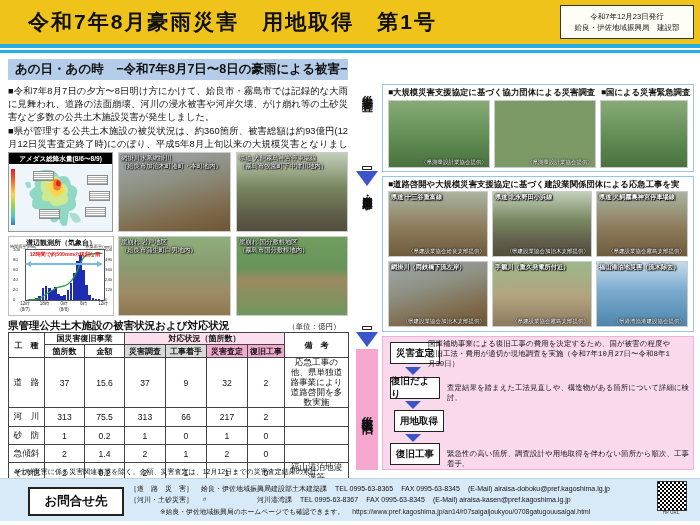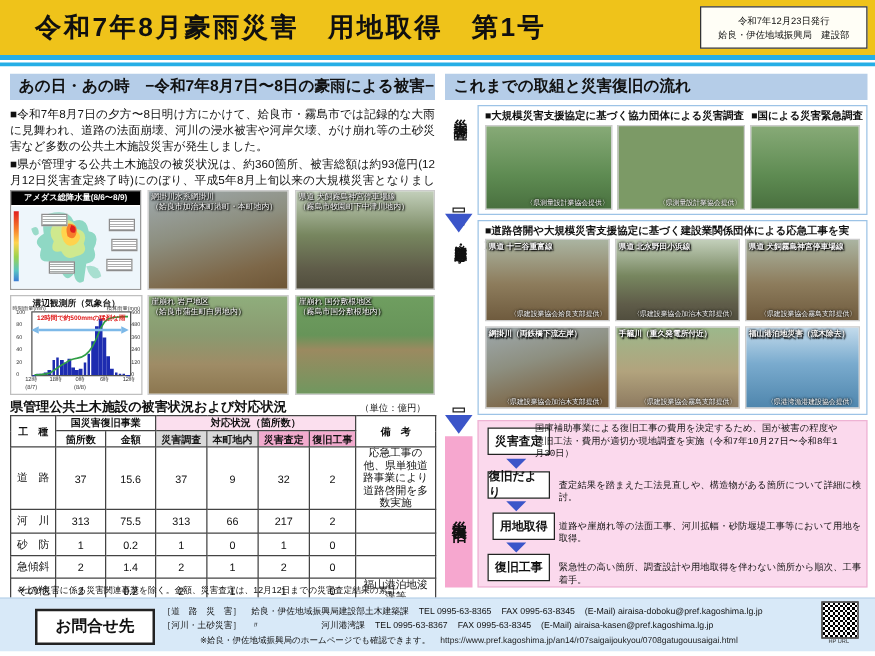--- a/index.html
+++ b/index.html
@@ -240,21 +240,21 @@
         <tr style="height:12px;">
       <th rowspan="2">工　種</th>
       <th colspan="2">国災害復旧事業</th>
       <th colspan="4" class="th-pink2">対応状況（箇所数）</th>
       <th rowspan="2">備　考</th>
     </tr>
     <tr style="height:13px;">
       <th>箇所数</th>
       <th>金額</th>
       <th class="th-gray">災害調査</th>
-      <th class="th-gray">本町地内</th>
+      <th class="th-gray">工事着手</th>
       <th class="th-pink">災害査定</th>
       <th class="th-pink">復旧工事</th>
     </tr>
     <tr style="height:19px;">
       <td>道　路</td>
           <td class="td-num">37</td>
           <td class="td-num">15.6</td>
       <td class="td-num">37</td>
           <td class="td-num">9</td>
       <td class="td-num">32</td>
@@ -308,21 +308,20 @@
       <td class="td-num">355</td>
           <td class="td-num">77</td>
       <td class="td-num">253</td>
           <td class="td-num">4</td>
       <td class="td-remark"></td>
     </tr>
   </tbody>
     </table>
   <div class="abs tbl-note" style="left:14px;top:467px;width:334px;">※土砂災害に係る災害関連事業を除く。金額、災害査定は、12月12日までの災害査定結果の累計。</div>
 
-  <div class="abs sec-hdr" style="left:356px;top:59px;width:338px;">これまでの取組と災害復旧の流れ</div>
 
   <div class="abs vstrip" style="left:356px;top:86px;height:84px;justify-content:space-between;">
     <div class="vlabel" style="font-size:11px;">災害調査</div>
     <div class="done-box">完了</div>
   </div>
   <div class="abs flow-arrow" style="left:356px;top:171px;"></div>
   <div class="abs vstrip" style="left:356px;top:188px;height:142px;justify-content:space-between;">
     <div class="vlabel" style="font-size:10px;letter-spacing:0.5px;">道路啓開・応急工事</div>
     <div class="done-box">完了</div>
   </div>
@@ -370,21 +369,20 @@
   </div>
 
   <div class="abs flowbg" style="left:382px;top:336px;width:312px;height:134px;"></div>
   <div class="step-box" style="left:390px;top:342px;">災害査定</div>
   <div class="step-desc" style="left:428px;top:340px;width:242px;font-family:Liberation Mono, monospace;">国庫補助事業による復旧工事の費用を決定するため、国が被害の程度や復旧工法・費用が適切か現地調査を実施（令和7年10月27日〜令和8年1月30日）</div>
   <div class="step-arrow" style="left:405px;top:367px;"></div>
   <div class="step-box" style="left:390px;top:377px;">復旧だより</div>
   <div class="step-desc" style="left:447px;top:383px;width:242px;">査定結果を踏まえた工法見直しや、構造物がある箇所について詳細に検討。</div>
   <div class="step-arrow" style="left:405px;top:401px;"></div>
   <div class="step-box" style="left:394px;top:410px;">用地取得</div>
-  <div class="step-desc" style="left:447px;top:416px;width:242px;">道路や崖崩れ等の法面工事、河川拡幅・砂防堰堤工事等において用地を取得。</div>
   <div class="step-arrow" style="left:405px;top:434px;"></div>
   <div class="step-box" style="left:390px;top:443px;">復旧工事</div>
   <div class="step-desc" style="left:447px;top:449px;width:242px;">緊急性の高い箇所、調査設計や用地取得を伴わない箇所から順次、工事着手。</div>
 
   <div class="abs contact-bar"></div>
   <div class="abs contact-box">お問合せ先</div>
   <div class="c-row" style="left:130px;top:484px;">
     <span>［道　路　災　害］</span><span>姶良・伊佐地域振興局建設部土木建築課</span><span>TEL 0995-63-8365</span><span>FAX 0995-63-8345</span><span>(E-Mail) airaisa-doboku@pref.kagoshima.lg.jp</span>
   </div>
   <div class="c-row" style="left:130px;top:495px;">

